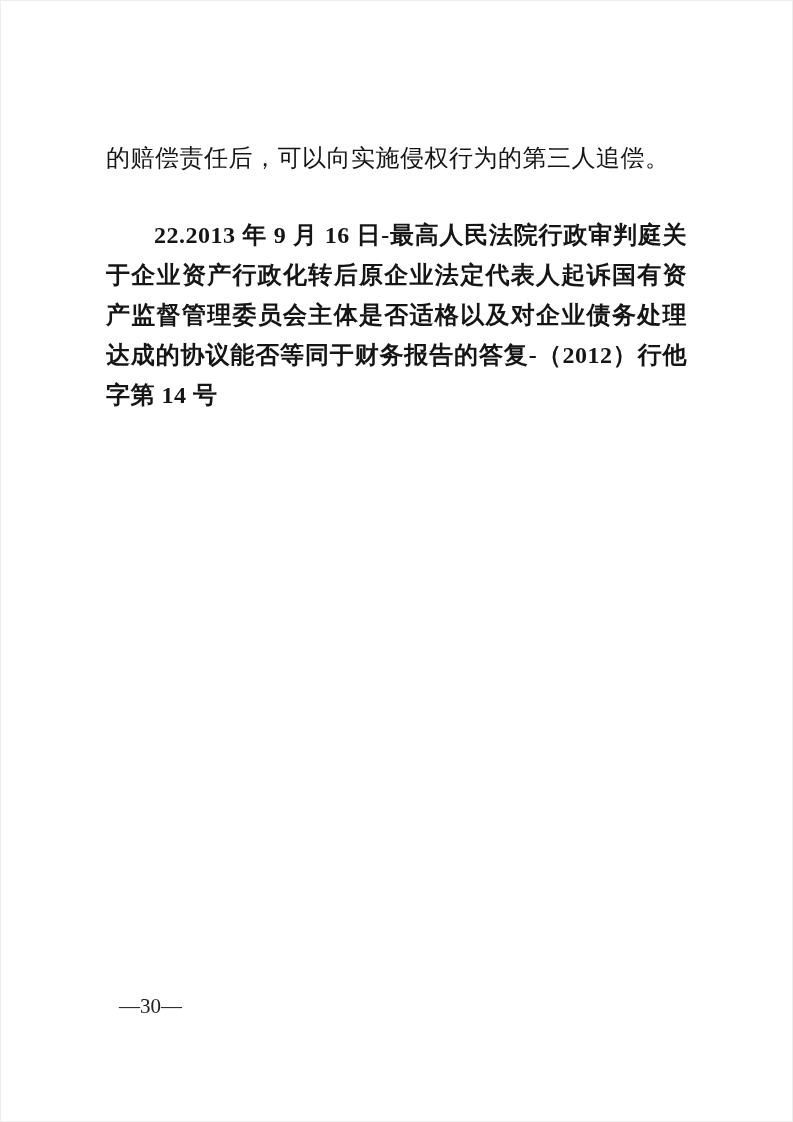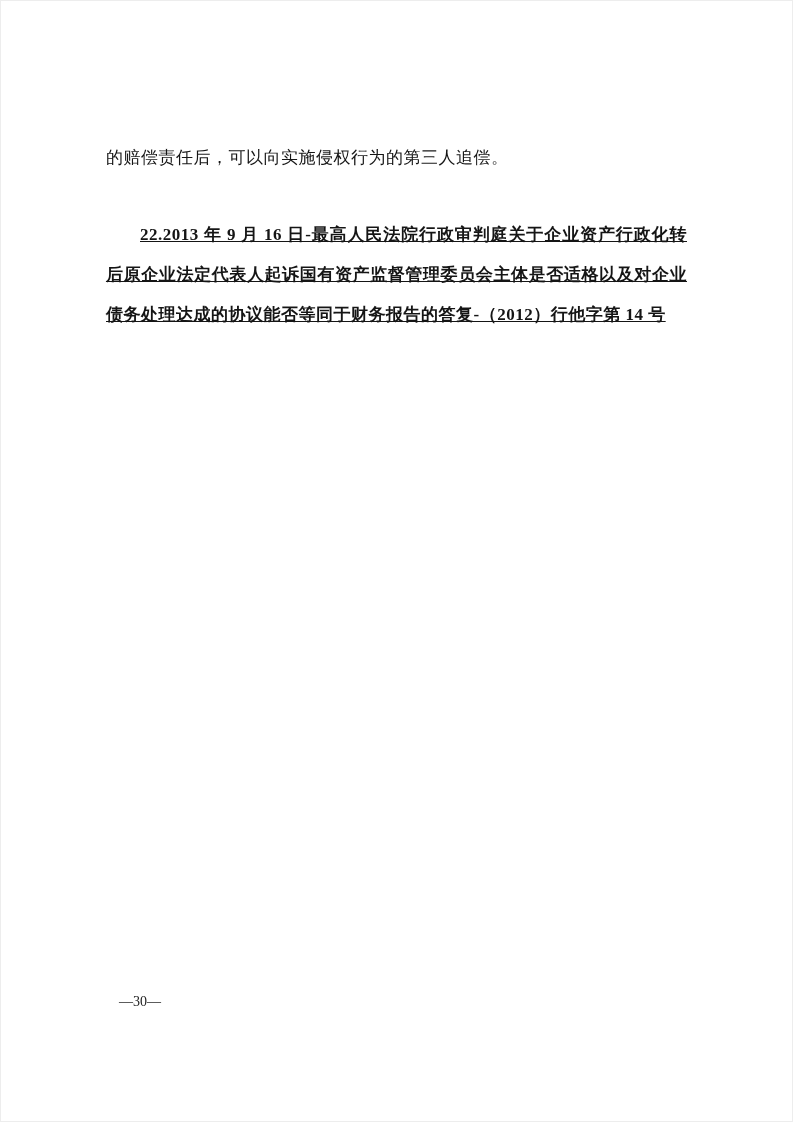--- a/index.html
+++ b/index.html
@@ -14,40 +14,39 @@
     box-sizing: border-box;
     background: #ffffff;
     border: 1px solid #ededed;
     padding: 137px 105px 0 105px;
     font-family: "Liberation Serif", "DejaVu Serif", serif;
     color: #151515;
     overflow: hidden;
   }
   .para, .heading {
     margin: 0;
-    font-size: 17px;
+    font-size: 24px;
     line-height: 40px;
     text-align: justify;
     text-justify: inter-character;
     letter-spacing: 0.5px;
   }
   .para.indent, .heading {
     text-indent: 2em;
-    text-decoration: underline;
   }
   .heading {
     font-weight: bold;
     margin-top: 37px;
     margin-bottom: 3px;
   }
   .page-number {
     position: absolute;
     left: 118px;
     top: 993px;
-    font-size: 14px;
+    font-size: 21px;
     letter-spacing: 0;
     color: #222;
     white-space: nowrap;
   }
 </style>
 </head>
 <body>
 
 <div class="page">
 

